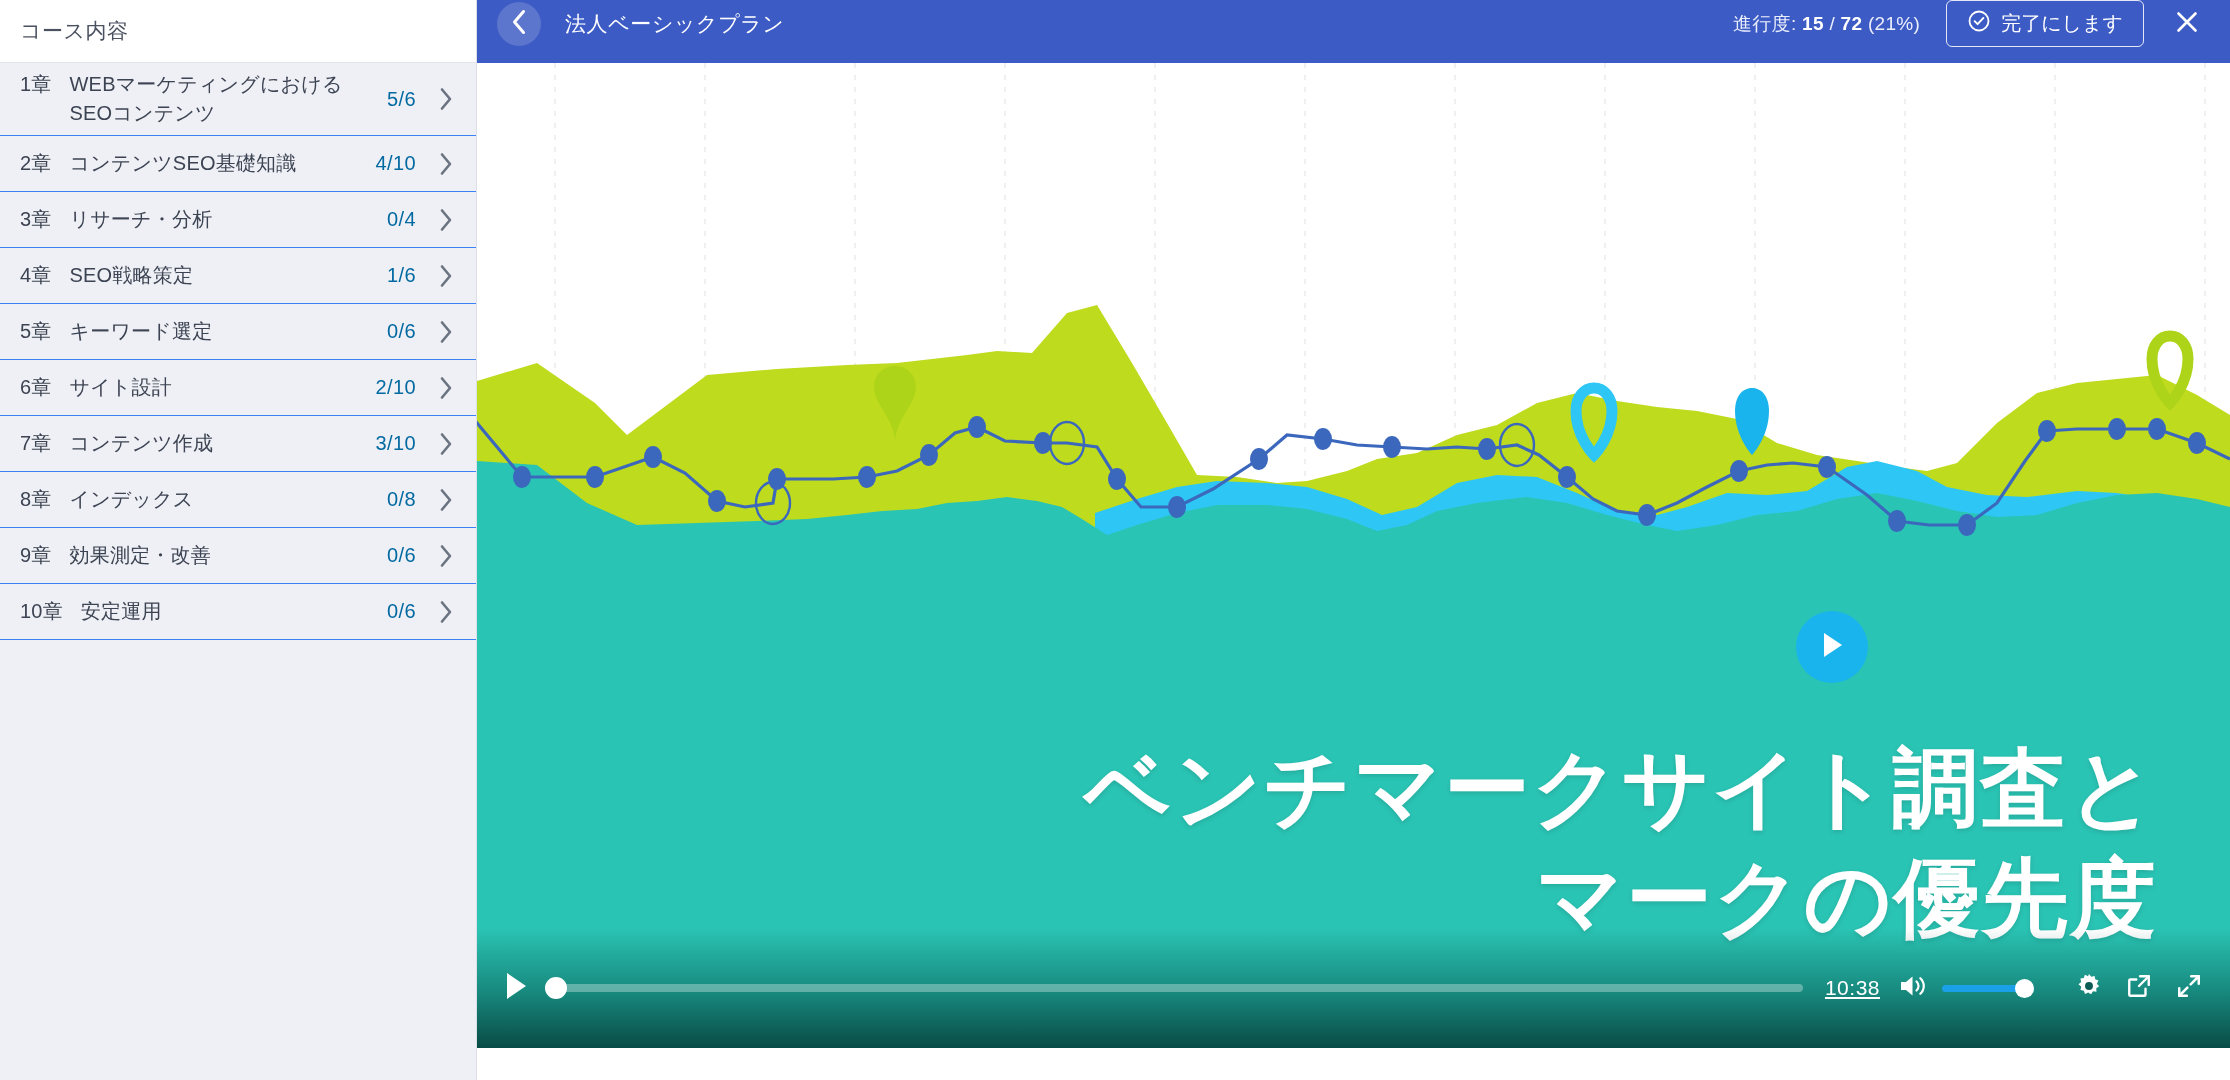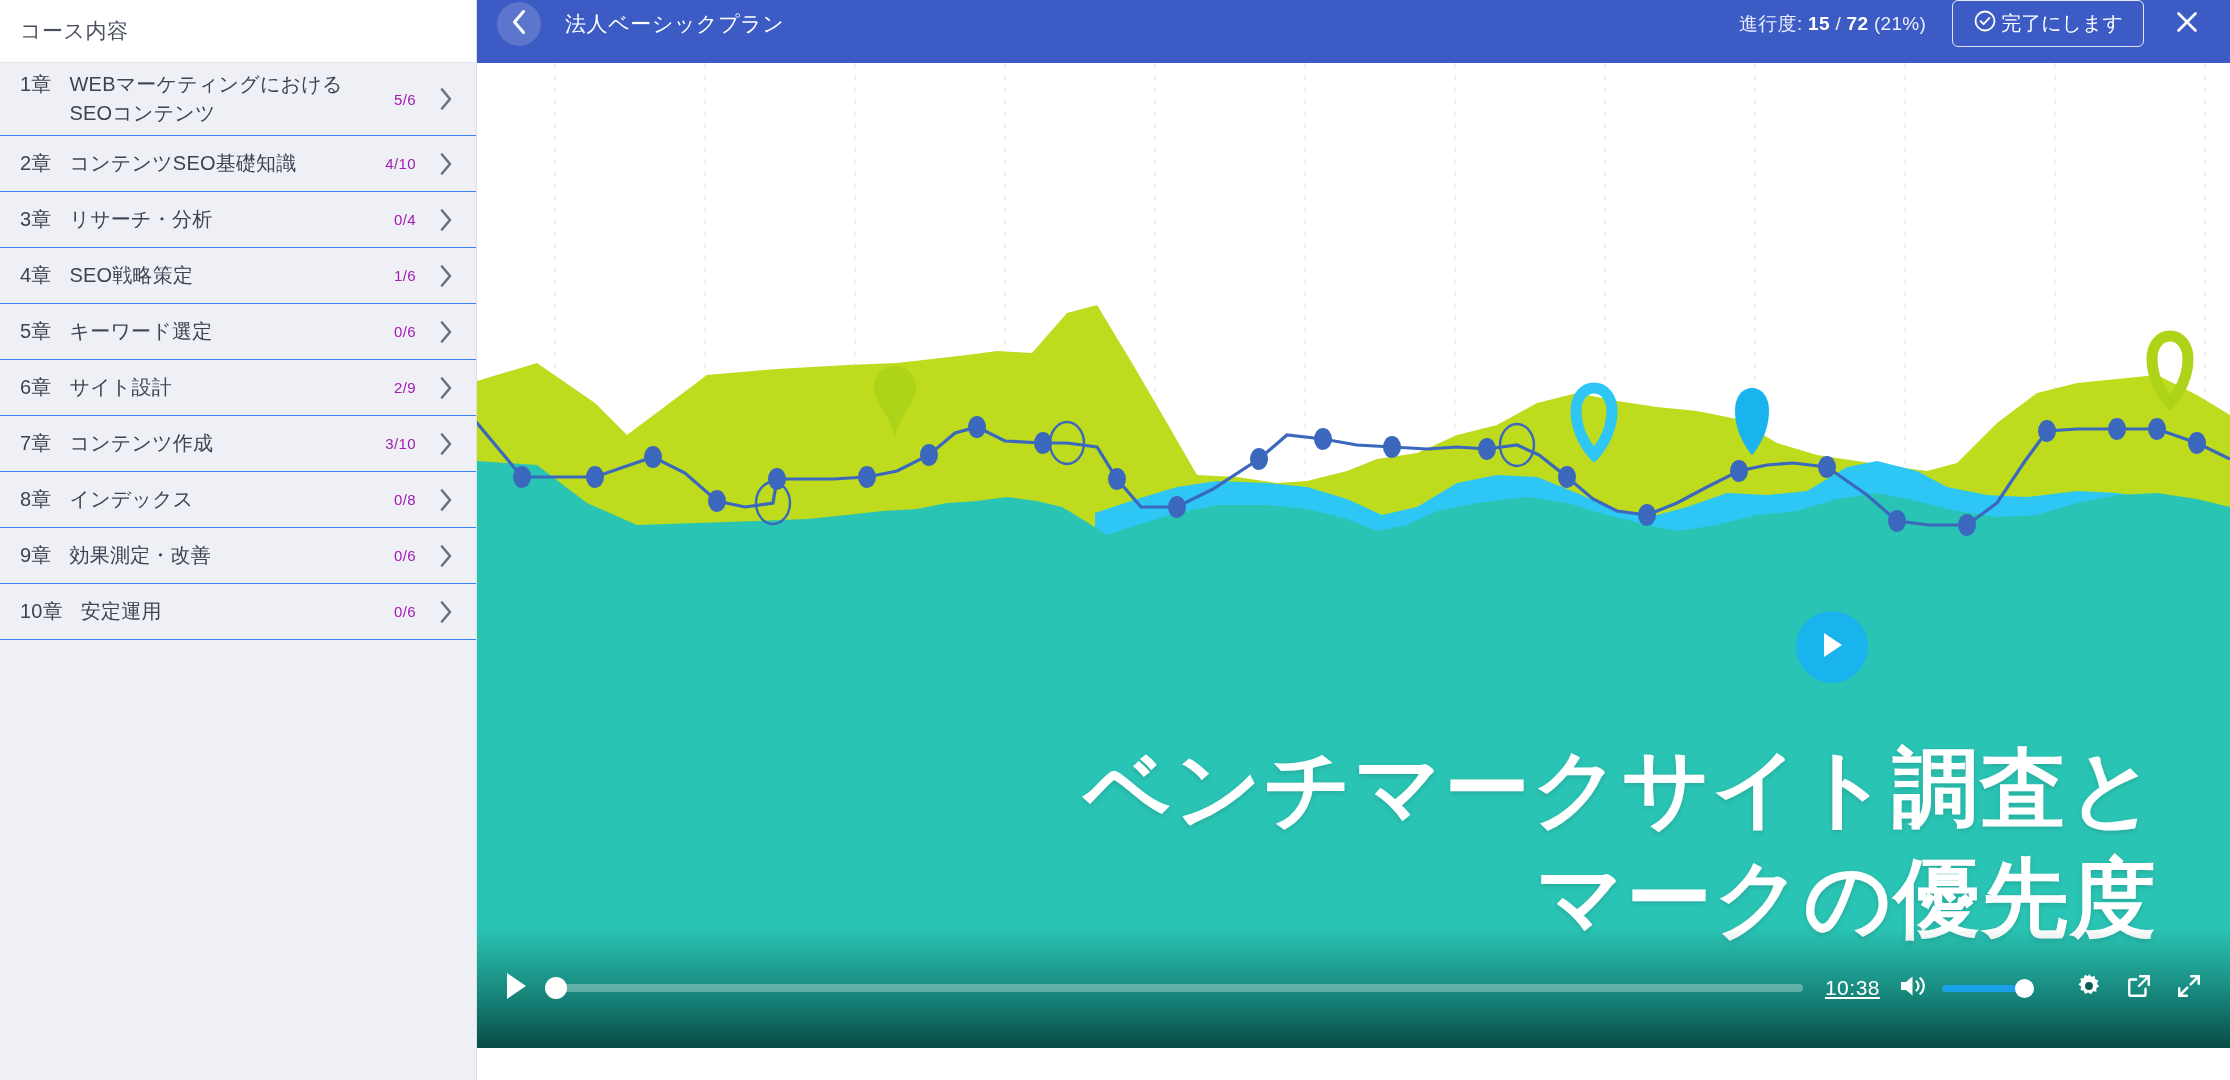--- a/index.html
+++ b/index.html
@@ -41,21 +41,21 @@
   .chapter-row.tall { min-height: 73px; }
   .chapter-main {
     flex: 1 1 auto; display: flex;
     font-size: 20px; color: #3c4352; line-height: 1.45;
     letter-spacing: .2px;
     padding: 6px 0;
   }
   .chapter-num { flex: 0 0 auto; white-space: nowrap; }
   .chapter-title { margin-left: 18px; }
   .chapter-count {
-    flex: 0 0 auto; font-size: 15px; color: #a21caf;
+    flex: 0 0 auto; font-size: 20px; color: #0369a1;
     margin-left: 12px; white-space: nowrap;
     letter-spacing: .4px;
   }
   .chev {
     flex: 0 0 auto; margin-left: 22px; width: 16px; height: 26px;
     display: flex; align-items: center; justify-content: center;
     color: #6b7280;
   }
   .chev svg { display: block; }
 
@@ -80,21 +80,21 @@
   #progress-text {
     font-size: 19px; letter-spacing: .3px; color: #eaeefb;
     white-space: nowrap;
   }
   #progress-text b { color: #ffffff; font-weight: bold; }
   #complete-btn {
     margin-left: 26px;
     border: 1px solid rgba(255,255,255,.85);
     border-radius: 6px;
     height: 47px; padding: 0 20px;
-    display: flex; align-items: center; gap: 4px;
+    display: flex; align-items: center; gap: 10px;
     font-size: 20px; color: #fff; cursor: pointer;
     background: transparent; white-space: nowrap;
   }
   #close-btn {
     margin-left: 26px; width: 34px; height: 34px;
     display: flex; align-items: center; justify-content: center;
     cursor: pointer; color: #fff;
   }
 
   
@@ -251,21 +251,21 @@
             <svg width="14" height="24" viewBox="0 0 14 24" fill="none" aria-hidden="true">
               <path d="M3 2.5 L11 12 L3 21.5" stroke="#6b7280" stroke-width="2.6" stroke-linecap="round" stroke-linejoin="round"></path>
             </svg>
           </span>
         </div>
         <div class="chapter-row">
           <div class="chapter-main">
             <span class="chapter-num">6章</span>
             <span class="chapter-title">サイト設計</span>
           </div>
-          <span class="chapter-count">2/9</span>
+          <span class="chapter-count">2/10</span>
           <span class="chev">
             <svg width="14" height="24" viewBox="0 0 14 24" fill="none" aria-hidden="true">
               <path d="M3 2.5 L11 12 L3 21.5" stroke="#6b7280" stroke-width="2.6" stroke-linecap="round" stroke-linejoin="round"></path>
             </svg>
           </span>
         </div>
         <div class="chapter-row">
           <div class="chapter-main">
             <span class="chapter-num">7章</span>
             <span class="chapter-title">コンテンツ作成</span>

